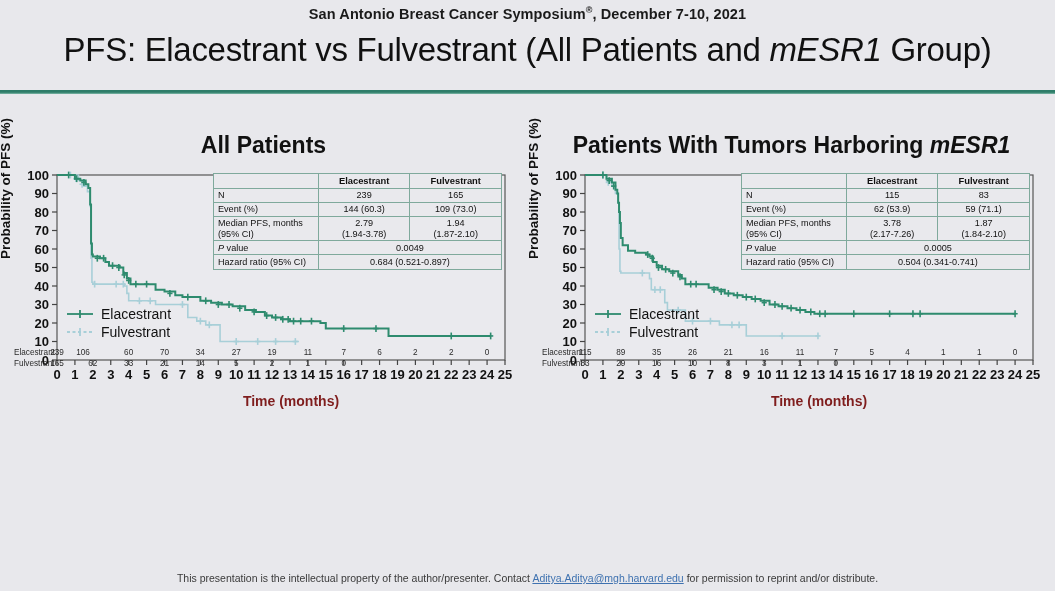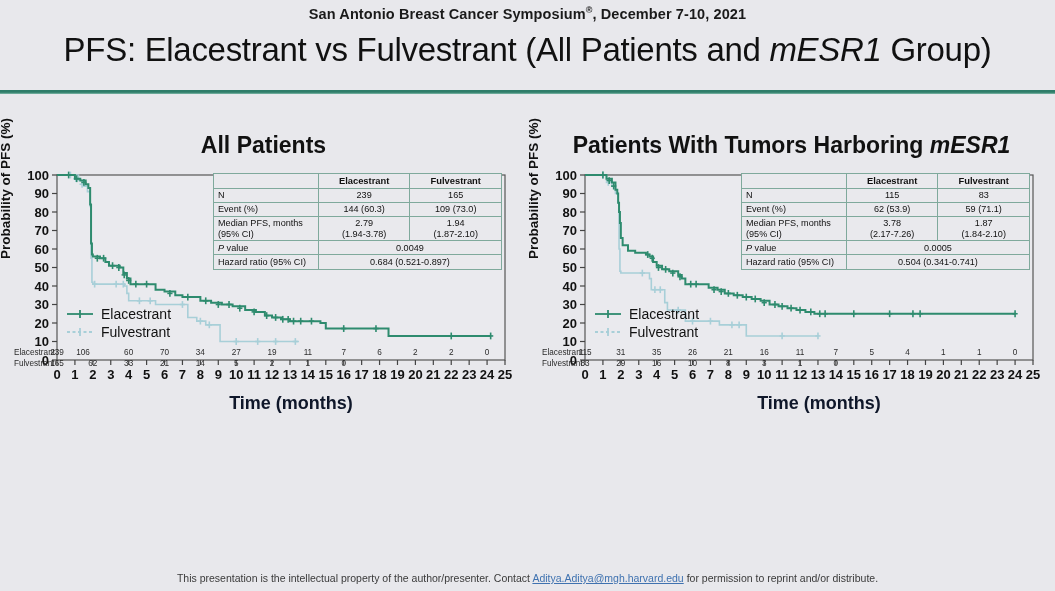--- a/index.html
+++ b/index.html
@@ -48,21 +48,21 @@
   .panel-title i{font-style:italic;}
   .chart-wrap{ position:relative; margin-top:8px; }
   .ylabel{
     position:absolute;
     left:-2px; top:92px;
     transform:rotate(-90deg); transform-origin:left top;
     font-size:13.5px; font-weight:bold; white-space:nowrap;
     color:#111;
   }
   .xlabel{
-    position:absolute; font-size:18px; font-weight:bold; color:#0f172a;
+    position:absolute; font-size:14px; font-weight:bold; color:#7f1d1d;
     white-space:nowrap;
   }
   
   .stats-table{
     position:absolute;
     border-collapse:collapse;
     background:#e9e9ed;
     font-size:9.1px;
     color:#111;
     border:1px solid #7fa99c;
@@ -601,21 +601,21 @@
           <td class="lbl">Hazard ratio (95% CI)</td>
           <td colspan="2">0.504 (0.341-0.741)</td>
         </tr>
       </tbody>
         </table>
     </div>
     <div class="risk" id="risk-right" style="left:14px; top:248px; width:510px;">
         <div class="risk-row">
           <span class="rowname">Elacestrant</span>
           <span class="num" style="left: 43px;">115</span>
-          <span class="num" style="left: 78.84px;">31</span>
+          <span class="num" style="left: 78.84px;">89</span>
           <span class="num" style="left: 114.68px;">35</span>
           <span class="num" style="left: 150.52px;">26</span>
           <span class="num" style="left: 186.36px;">21</span>
           <span class="num" style="left: 222.2px;">16</span>
           <span class="num" style="left: 258.04px;">11</span>
           <span class="num" style="left: 293.88px;">7</span>
           <span class="num" style="left: 329.72px;">5</span>
           <span class="num" style="left: 365.56px;">4</span>
           <span class="num" style="left: 401.4px;">1</span>
           <span class="num" style="left: 437.24px;">1</span>

